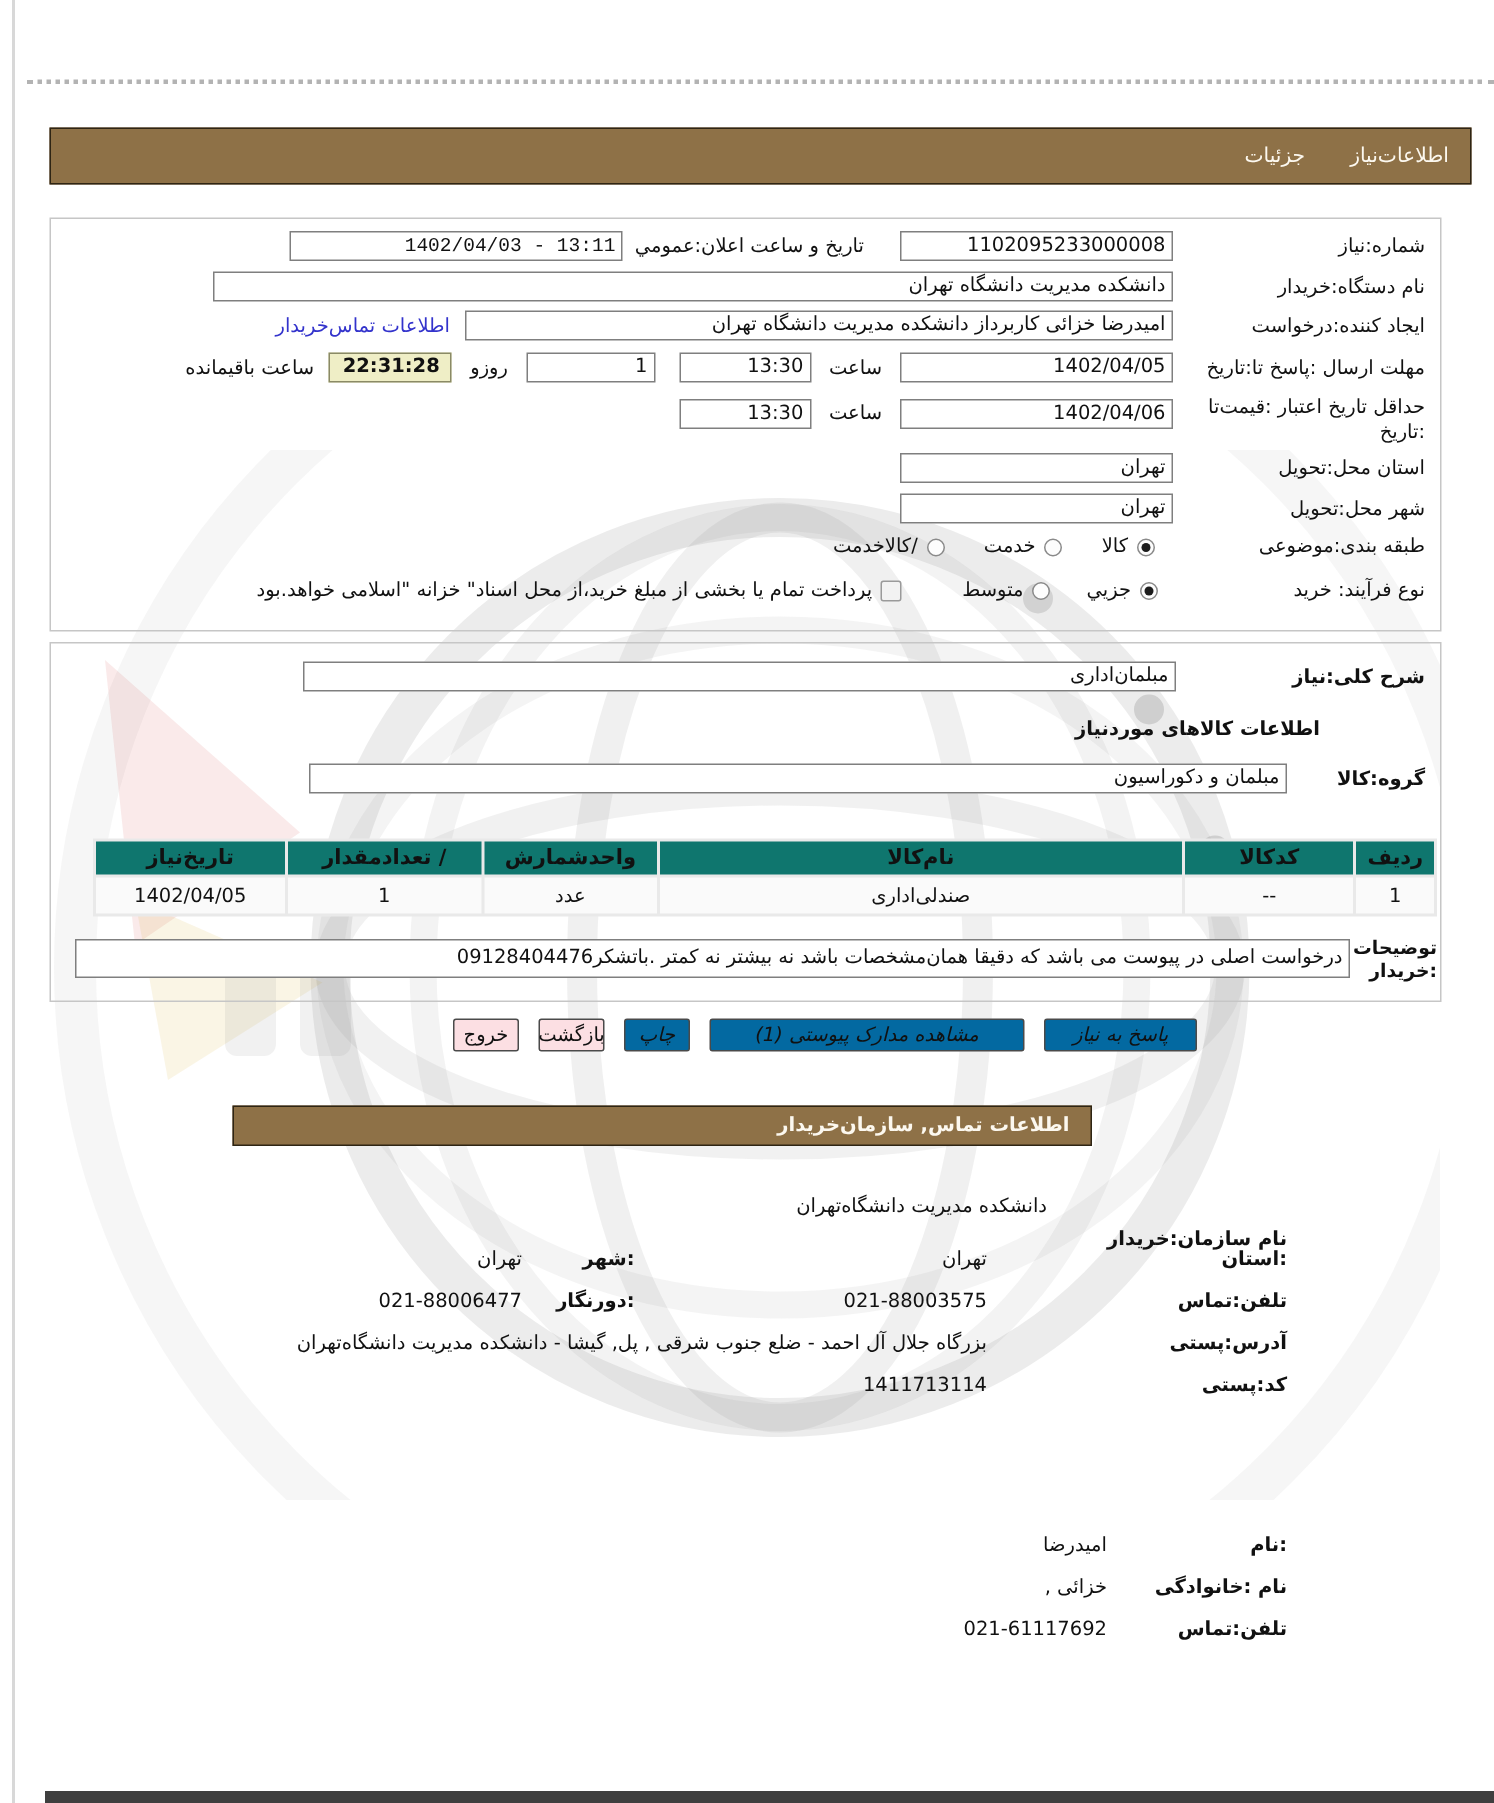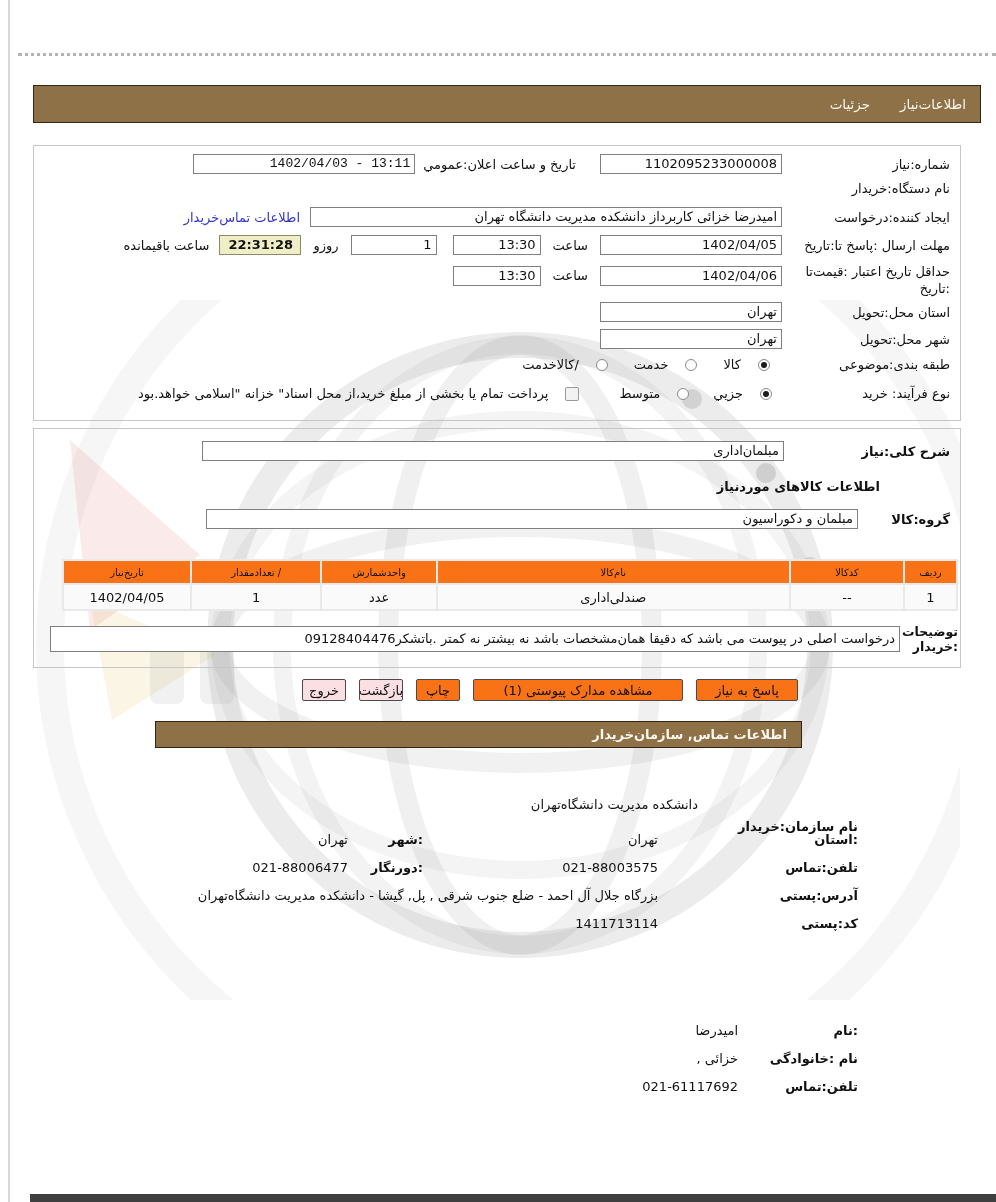--- a/index.html
+++ b/index.html
@@ -13,21 +13,21 @@
   .vline{position:absolute;left:8px;top:0;bottom:0;width:2px;background:#d8d8d8;z-index:1;}
   .dots{position:absolute;top:53px;left:18px;right:0;height:0;border-top:3px dotted #b3b3b3;z-index:1;}
   .bottombar{position:absolute;left:30px;right:0;top:1194px;height:8px;background:#3f3f3f;z-index:1;}
   .watermark{position:absolute;left:30px;top:300px;z-index:0;pointer-events:none;}
   
   .brownbar{
     background:#8e7147;border:1px solid #2e2514;color:#fcf8ef;
     display:flex;align-items:center;padding:0 14px;box-sizing:border-box;
   }
   .topbar{left:33px;top:85px;width:948px;height:38px;gap:30px;font-size:13.5px;}
-  .cbar{left:155px;top:721px;width:647px;height:27px;font-weight:bold;font-size:13px;}
+  .cbar{left:155px;top:737px;width:573px;height:27px;font-weight:bold;font-size:13px;}
   
   .panel{position:absolute;border:1px solid #c6c6c6;background:transparent;box-sizing:border-box;z-index:1;}
   .panel1{left:33px;top:145px;width:928px;height:276px;}
   .panel2{left:33px;top:428px;width:928px;height:240px;}
   .frow{position:absolute;right:0;left:0;display:flex;align-items:center;padding-right:10px;box-sizing:border-box;}
   .flabel{width:162px;padding-left:6px;flex:0 0 auto;}
   .input{
     background:#fff;border:1px solid #7f7f7f;height:18px;line-height:18px;
     padding:0 4px;text-align:right;box-sizing:content-box;flex:0 0 auto;overflow:hidden;white-space:nowrap;
   }
@@ -35,37 +35,37 @@
   .timer{
     background:#efeec6;border:1px solid #8a8a66;height:18px;line-height:18px;
     padding:0 8px;text-align:right;font-weight:bold;flex:0 0 auto;
   }
   .link{color:#3333cc;cursor:pointer;}
   .radio{width:12px;height:12px;border-radius:50%;border:1px solid #8a8a8a;background:#fdfdfd;display:inline-block;flex:0 0 auto;box-sizing:border-box;}
   .radio.sel{position:relative;}
   .radio.sel::after{content:"";position:absolute;left:2px;top:2px;width:6px;height:6px;border-radius:50%;background:#1c1c1c;}
   .radio.sel{position:relative;display:inline-block;}
   .cb{width:12px;height:12px;border:1px solid #9a9a9a;background:#f2f2f2;border-radius:2px;display:inline-block;flex:0 0 auto;}
-  .opt{display:flex;align-items:center;gap:17px;}
+  .opt{display:flex;align-items:center;gap:6px;}
   .b{font-weight:bold;}
   
   .p2lbl{width:160px;padding-left:6px;flex:0 0 auto;font-weight:bold;}
   .p2lbl.small{width:86px;}
   .itemtable{position:absolute;right:2px;left:28px;top:130px;border-collapse:separate;border-spacing:2px;background:#e9e9e9;}
-  .itemtable th{background:#f97316;font-weight:normal;font-size:10px;height:22px;padding:0 4px;}
+  .itemtable th{background:#0f766e;font-weight:bold;font-size:14px;height:22px;padding:0 4px;}
   .itemtable td{background:#fafafa;height:24px;text-align:center;font-size:13px;padding:0 4px;}
   .noteslbl{width:58px;font-weight:bold;font-size:12.5px;line-height:1.2;text-align:right;flex:0 0 auto;}
   .notesbox{height:24px;line-height:24px;}
   
   .btnrow{position:absolute;top:679px;left:212px;width:586px;height:24px;display:flex;gap:13px;z-index:1;}
   .btn{
     height:20px;border:1px solid #4a4a4a;border-radius:2px;font-size:13px;
     display:flex;align-items:center;justify-content:center;cursor:pointer;flex:0 0 auto;box-sizing:content-box;
   }
-  .btn.green{background:#f97316;}
+  .btn.green{background:#0369a1;font-style:italic;}
   .btn.pink{background:#fcdfe3;}
   
   .contact{position:absolute;left:155px;top:782px;width:703px;height:160px;z-index:1;}
   .crow{position:absolute;right:0;left:0;display:flex;align-items:center;height:22px;}
   .cl{font-weight:bold;flex:0 0 auto;}
   .cv{flex:0 0 auto;}
   .creator{position:absolute;left:155px;top:983px;width:703px;height:130px;z-index:1;}
 </style>
 </head>
 <body>
@@ -96,20 +96,21 @@
 
 <div class="panel panel1">
   <div class="frow" style="top:8px;">
     <span class="flabel">شماره:نیاز</span>
     <div class="input ltr" style="width:172px;">1102095233000008</div>
     <span style="margin-right:24px;margin-left:8px;">تاریخ و ساعت اعلان:عمومي</span>
     <div class="input ltr" style="width:212px;font-family:Liberation Mono, monospace;">1402/04/03 - 13:11</div>
   </div>
   <div class="frow" style="top:35px;">
     <span class="flabel">نام دستگاه:خریدار</span>
+    <div class="input" style="width:630px;">دانشکده مدیریت دانشگاه تهران</div>
   </div>
   <div class="frow" style="top:61px;">
     <span class="flabel">ایجاد کننده:درخواست</span>
     <div class="input" style="width:462px;">امیدرضا خزائی کاربرداز دانشکده مدیریت دانشگاه تهران</div>
     <span class="link" style="margin-right:10px;">اطلاعات تماس‌خریدار</span>
   </div>
   <div class="frow" style="top:89px;">
     <span class="flabel">مهلت ارسال :پاسخ تا:تاریخ</span>
     <div class="input ltr" style="width:172px;">1402/04/05</div>
     <span style="margin:0 12px;">ساعت</span>

